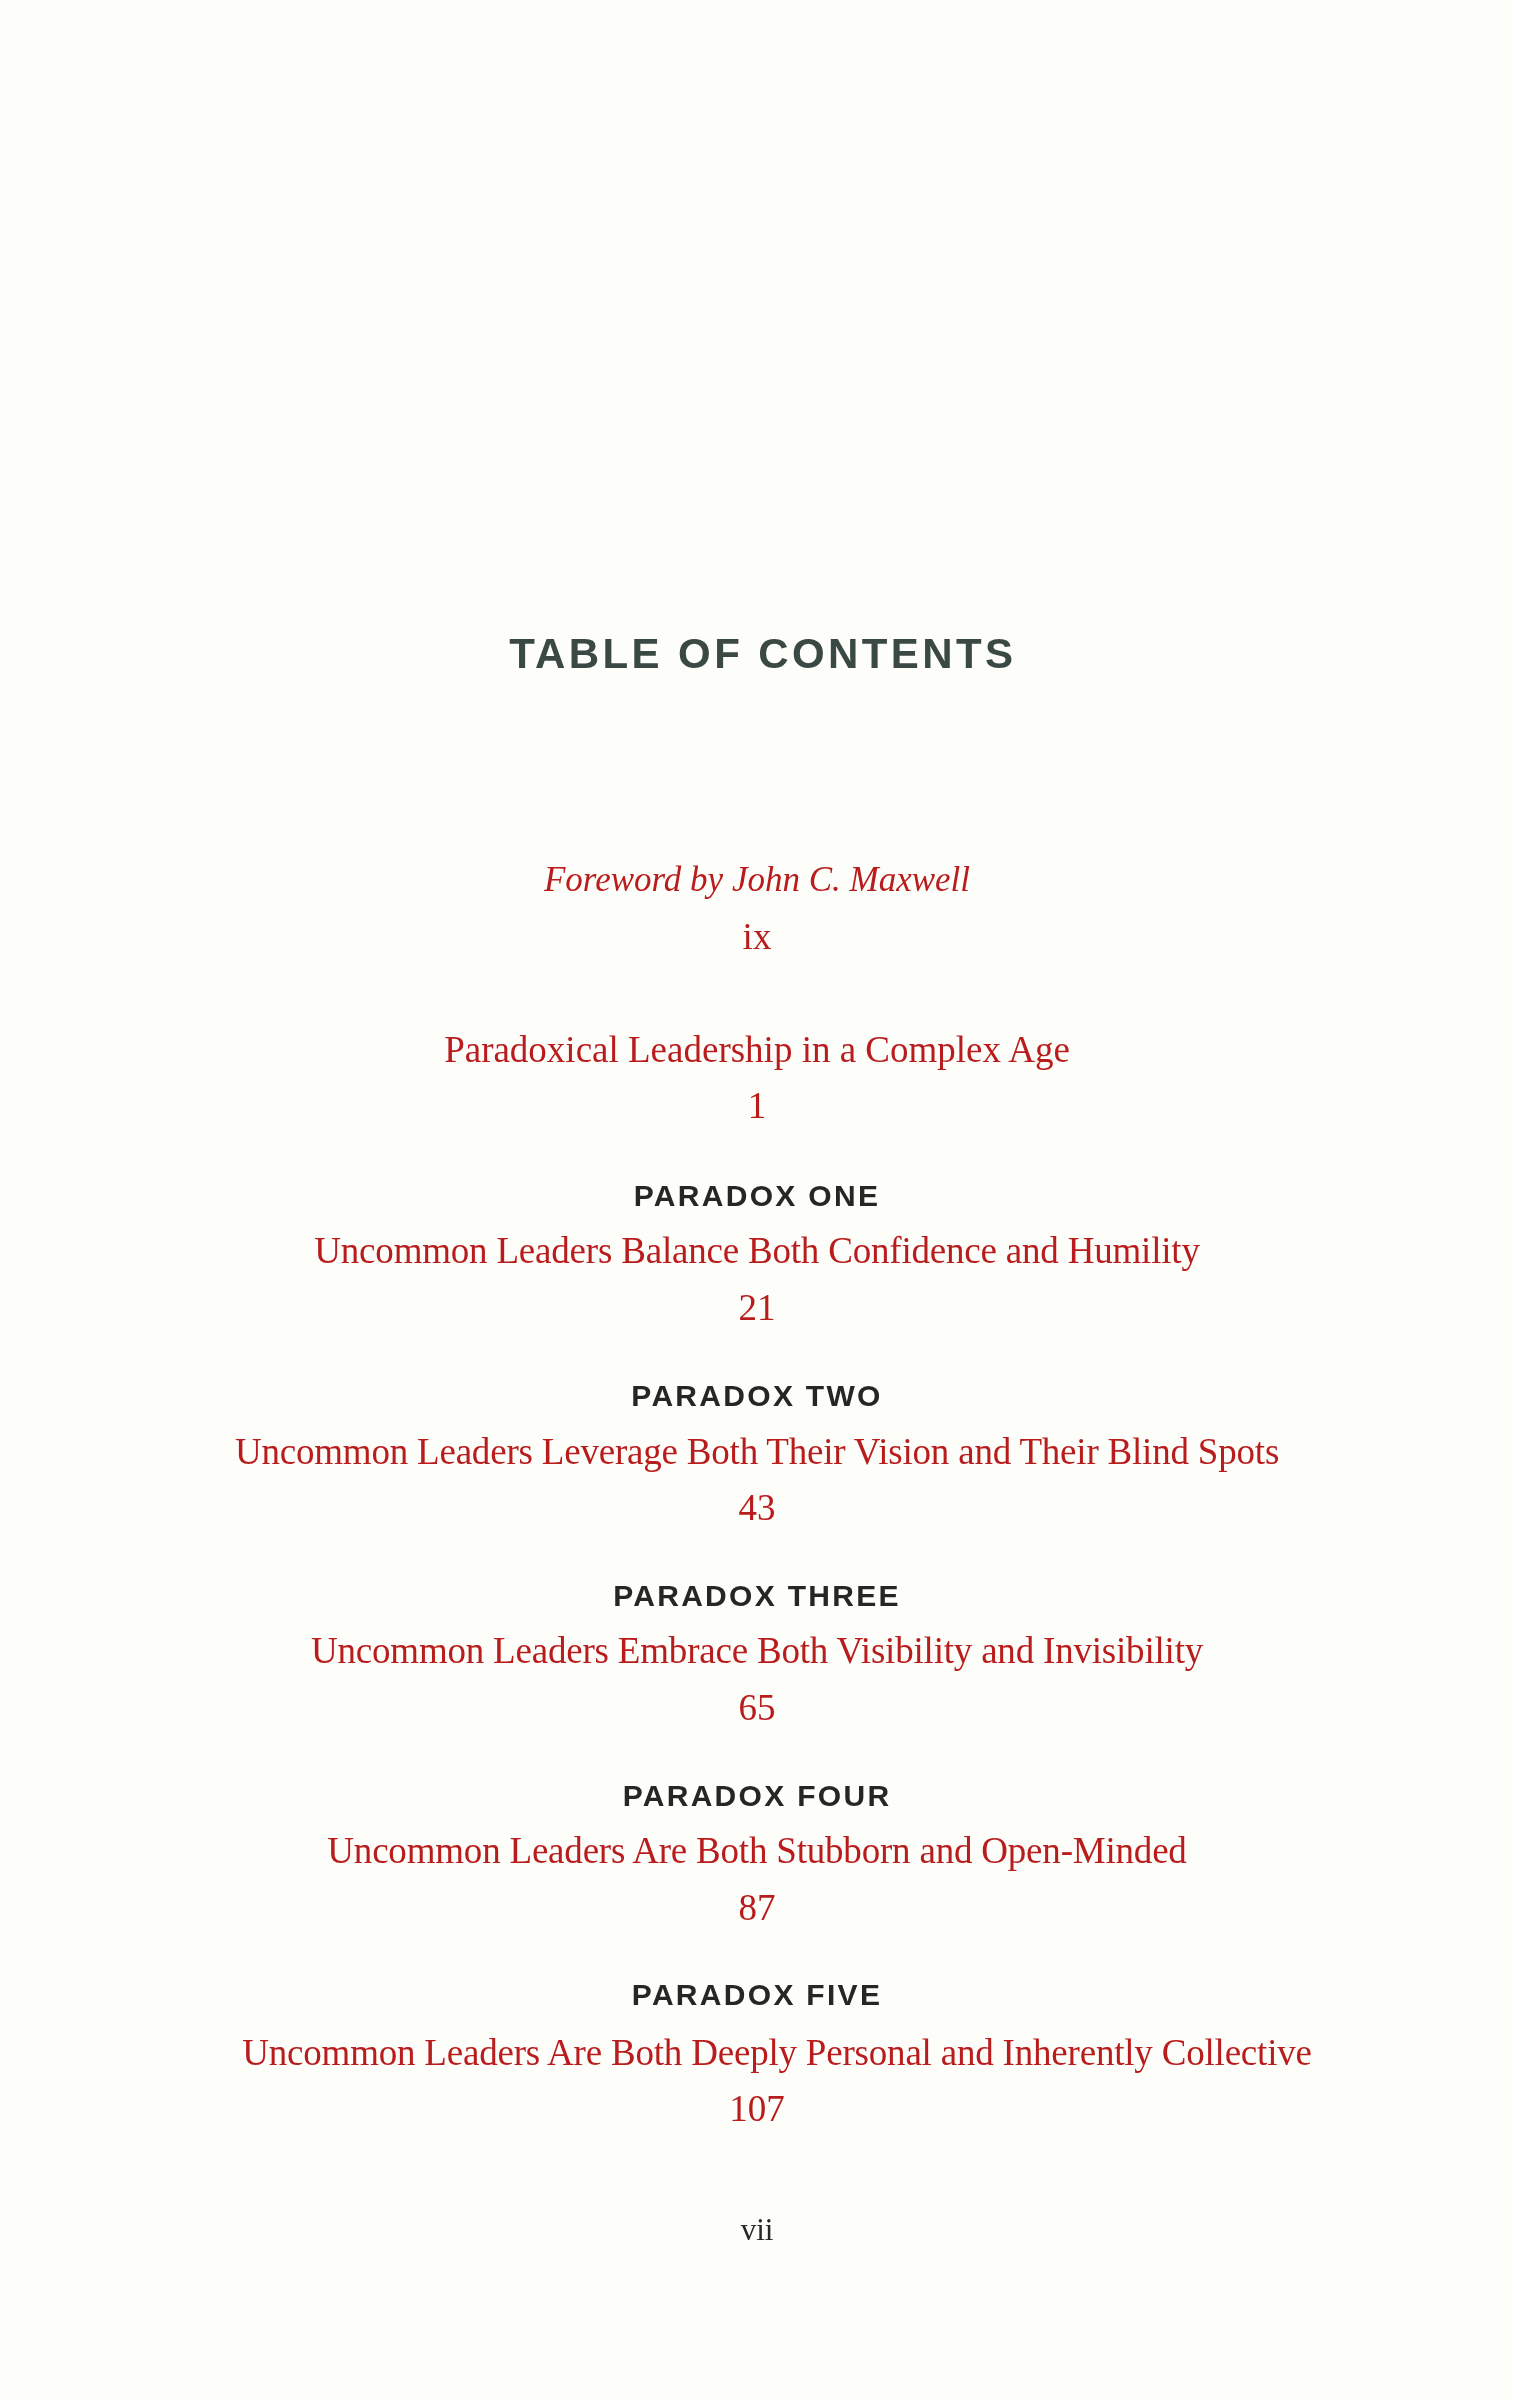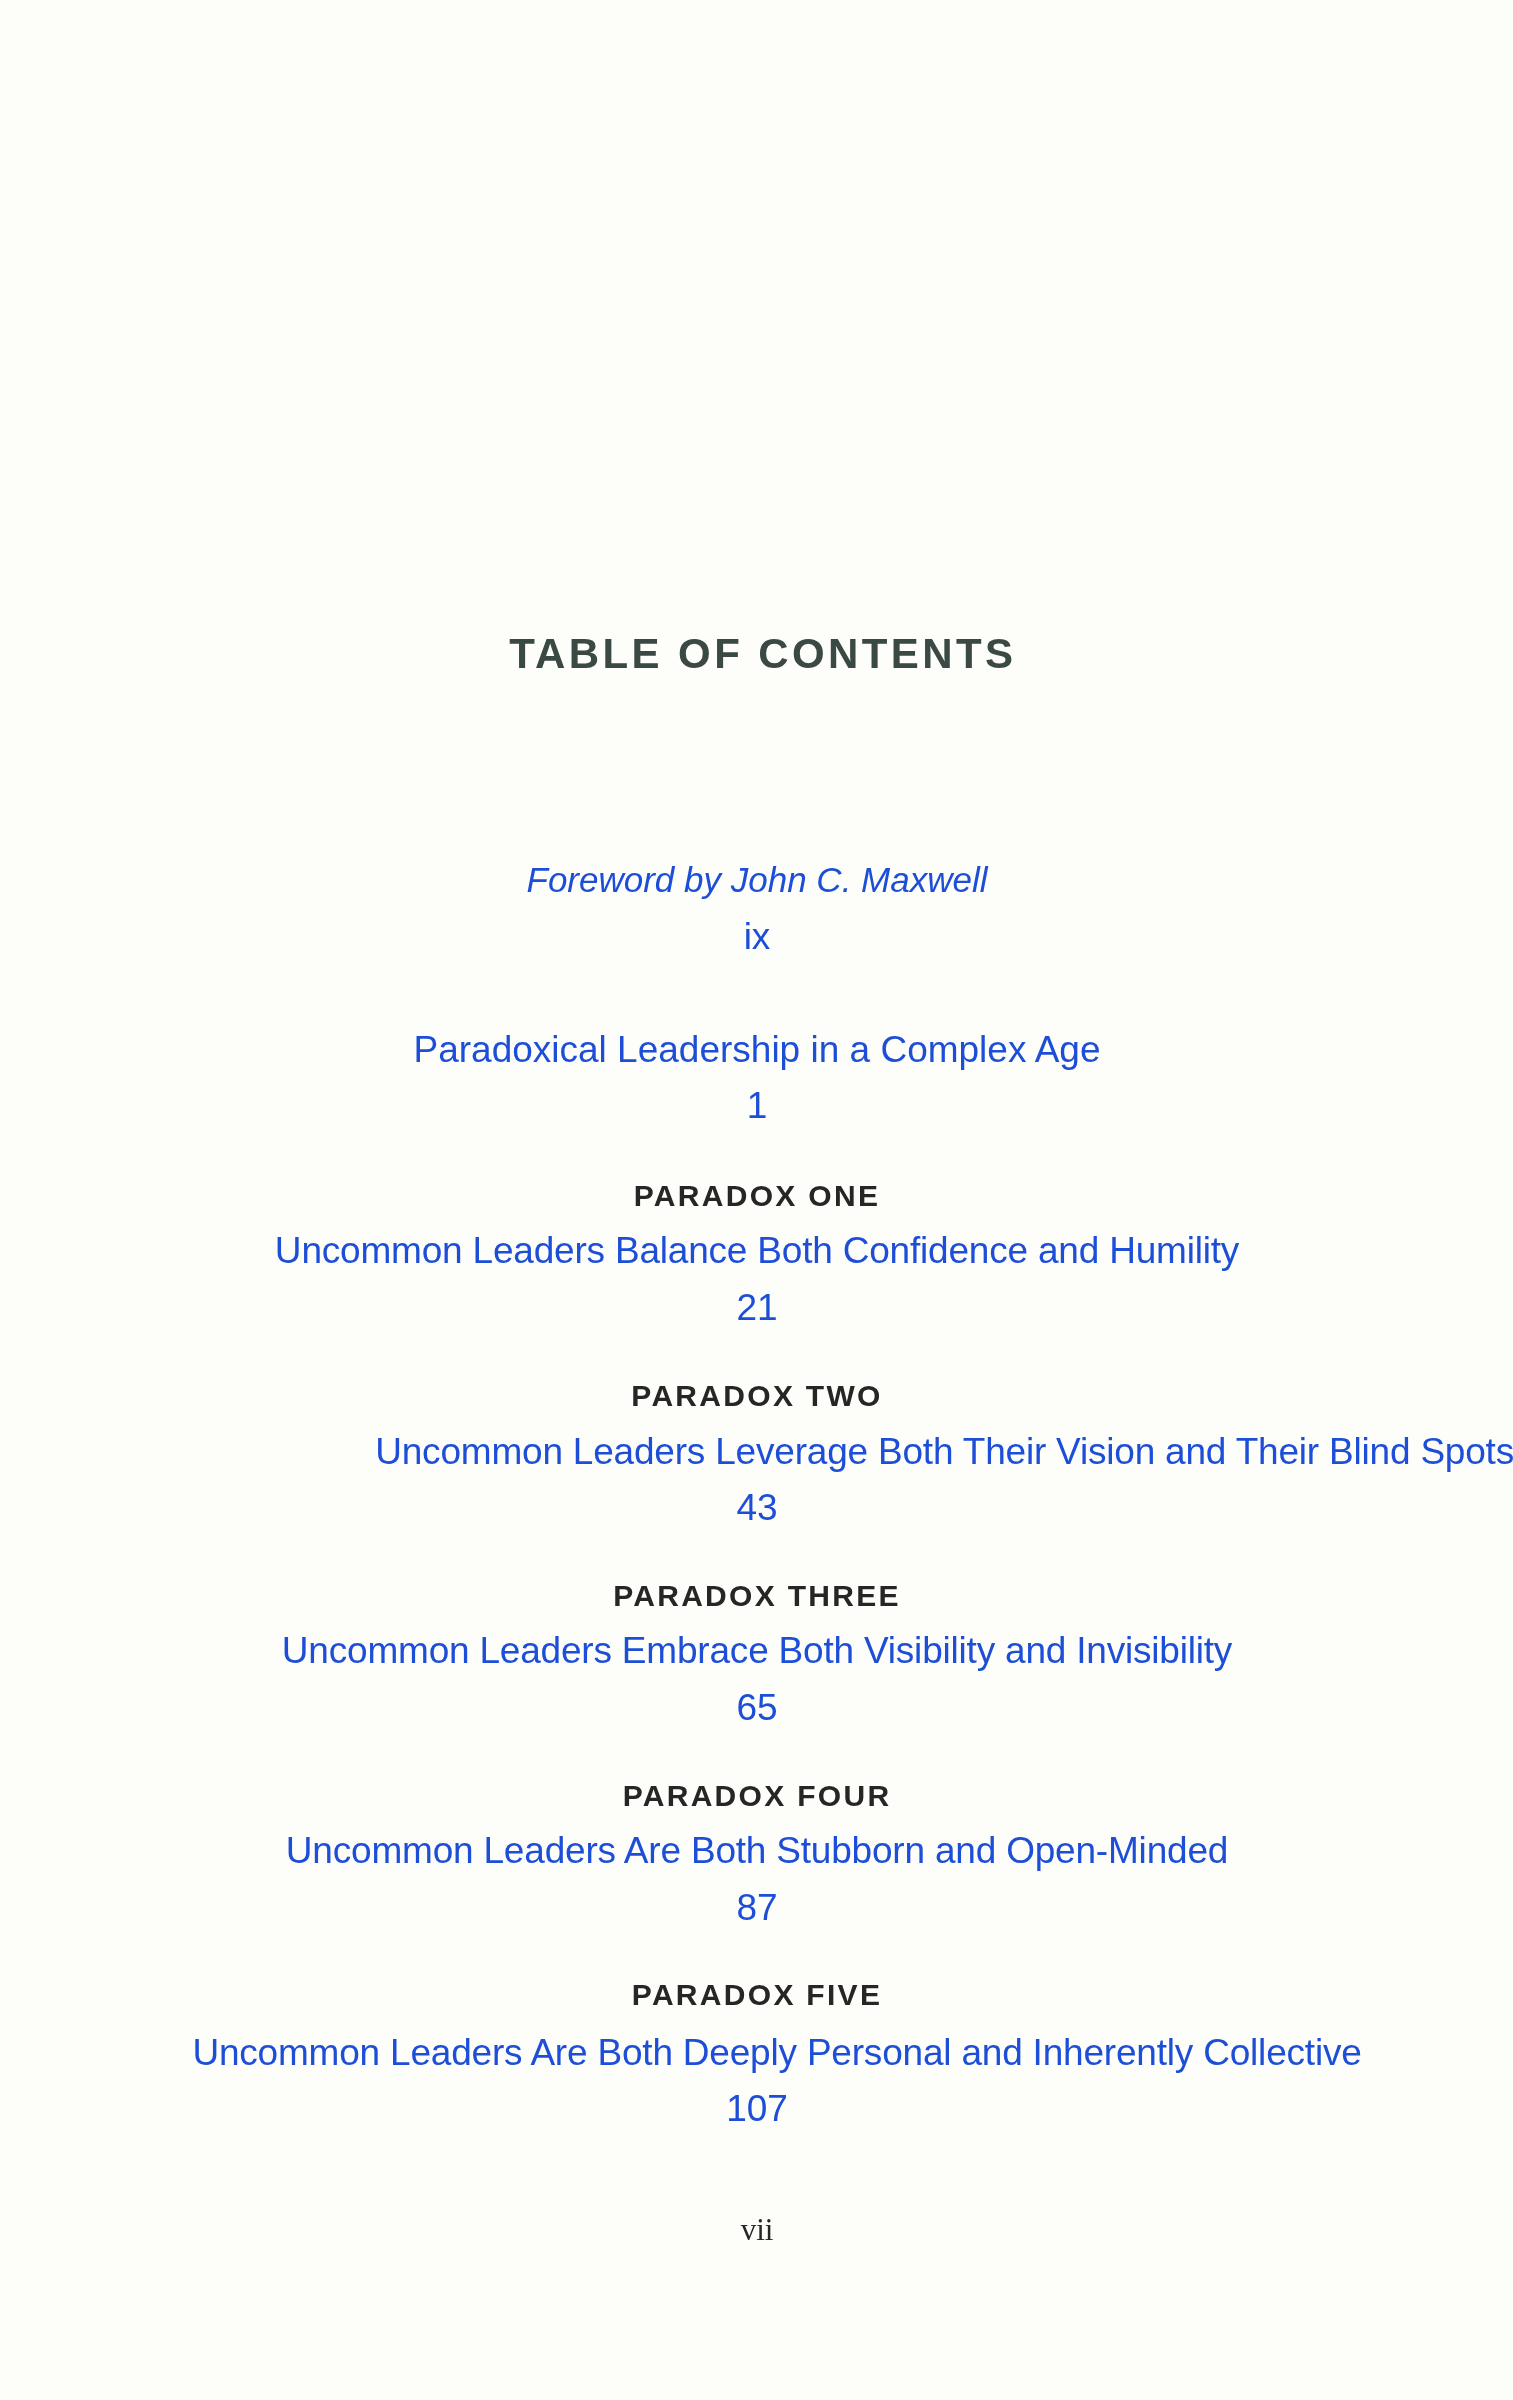--- a/index.html
+++ b/index.html
@@ -18,23 +18,23 @@
   .toc-title {
     font-family: "Liberation Sans", sans-serif;
     font-weight: bold;
     font-size: 42px; line-height: 42px;
     letter-spacing: 3.4px;
     color: #3a4943;
     top: 625px;
     padding-left: 5.8px;
   }
   .serif {
-    font-family: Liberation Sans, sans-serif;
+    font-family: Liberation Serif, serif;
     font-size: 37px; line-height: 37px;
-    color: #1d4ed8;
+    color: #b91c1c;
   }
   .italic { font-style: italic; font-size: 35px; line-height: 35px; }
   .label {
     font-family: "Liberation Sans", sans-serif;
     font-weight: bold;
     font-size: 30px; line-height: 22px;
     letter-spacing: 2.3px;
     color: #262626;
   }
   .folio {
@@ -55,21 +55,21 @@
   <div class="line serif" style="top:910px;">ix</div>
 
   <div class="line serif" style="top:1023px;">Paradoxical Leadership in a Complex Age</div>
   <div class="line serif" style="top:1079px;">1</div>
 
   <div class="line label" style="top:1177px;">PARADOX ONE</div>
   <div class="line serif entry-title" style="top:1224px;">Uncommon Leaders Balance Both Confidence and Humility</div>
   <div class="line serif" style="top:1281px;">21</div>
 
   <div class="line label" style="top:1377px;">PARADOX TWO</div>
-  <div class="line serif entry-title" style="top:1425px;text-align:right;">Uncommon Leaders Leverage Both Their Vision and Their Blind Spots</div>
+  <div class="line serif entry-title" style="top:1425px;">Uncommon Leaders Leverage Both Their Vision and Their Blind Spots</div>
   <div class="line serif" style="top:1481px;">43</div>
 
   <div class="line label" style="top:1577px;">PARADOX THREE</div>
   <div class="line serif entry-title" style="top:1624px;">Uncommon Leaders Embrace Both Visibility and Invisibility</div>
   <div class="line serif" style="top:1681px;">65</div>
 
   <div class="line label" style="top:1777px;">PARADOX FOUR</div>
   <div class="line serif entry-title" style="top:1824px;">Uncommon Leaders Are Both Stubborn and Open-Minded</div>
   <div class="line serif" style="top:1881px;">87</div>
 

